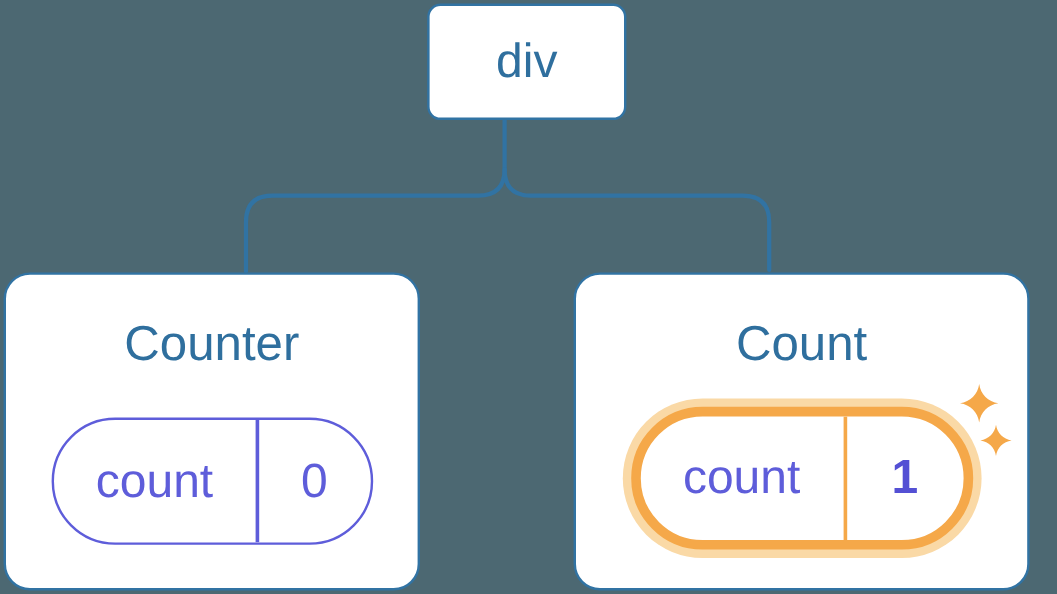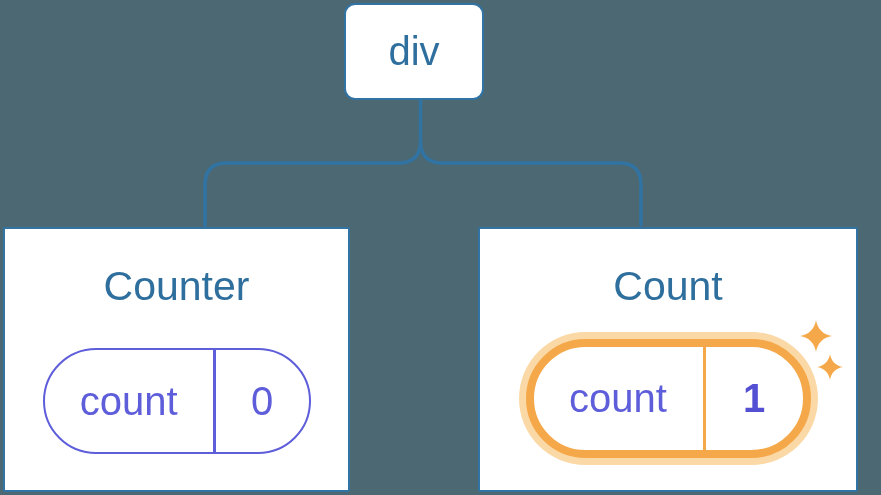--- a/index.html
+++ b/index.html
@@ -20,38 +20,38 @@
     inset: 0;
     pointer-events: none;
   }
   .node {
     position: absolute;
     background: var(--box-fill, #FFFFFF);
     border: 2.5px solid var(--blue, #3173A3);
     box-sizing: border-box;
   }
   .root-node {
-    left: 344px;
+    left: 356px;
     top: 3px;
-    width: 140px;
+    width: 166px;
     height: 97px;
     border-radius: 11px;
     display: flex;
     align-items: center;
     justify-content: center;
   }
   .root-label {
     font-size: 40px;
     font-weight: 500;
     color: var(--title-blue, #2F6F9E);
   }
   .child-node {
     top: 227px;
     height: 265px;
-    border-radius: 2px;
+    border-radius: 22px;
     display: flex;
     flex-direction: column;
     align-items: center;
   }
   .child-node.left  { left: 3px;   width: 347px; }
   .child-node.right { left: 478px; width: 380px; }
   .node-title {
     margin-top: 34px;
     font-size: 41px;
     font-weight: 500;

